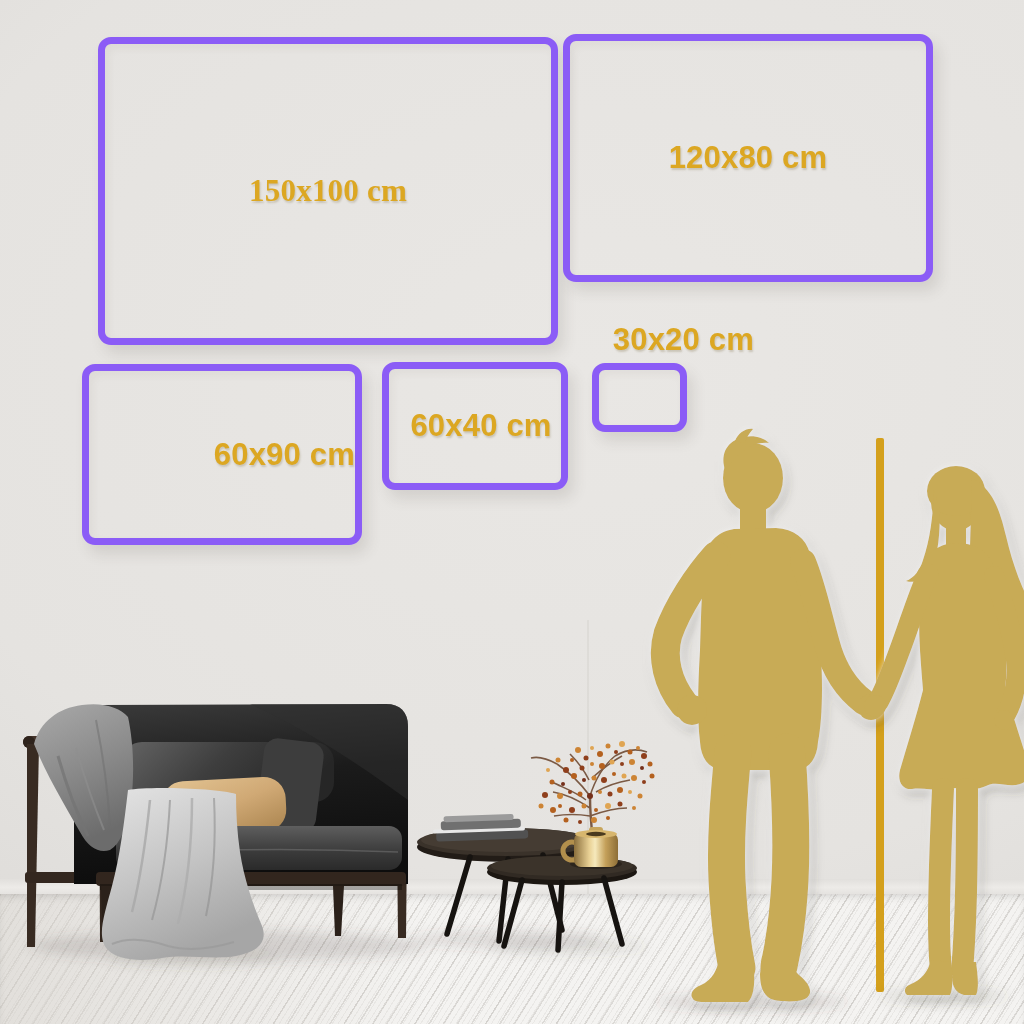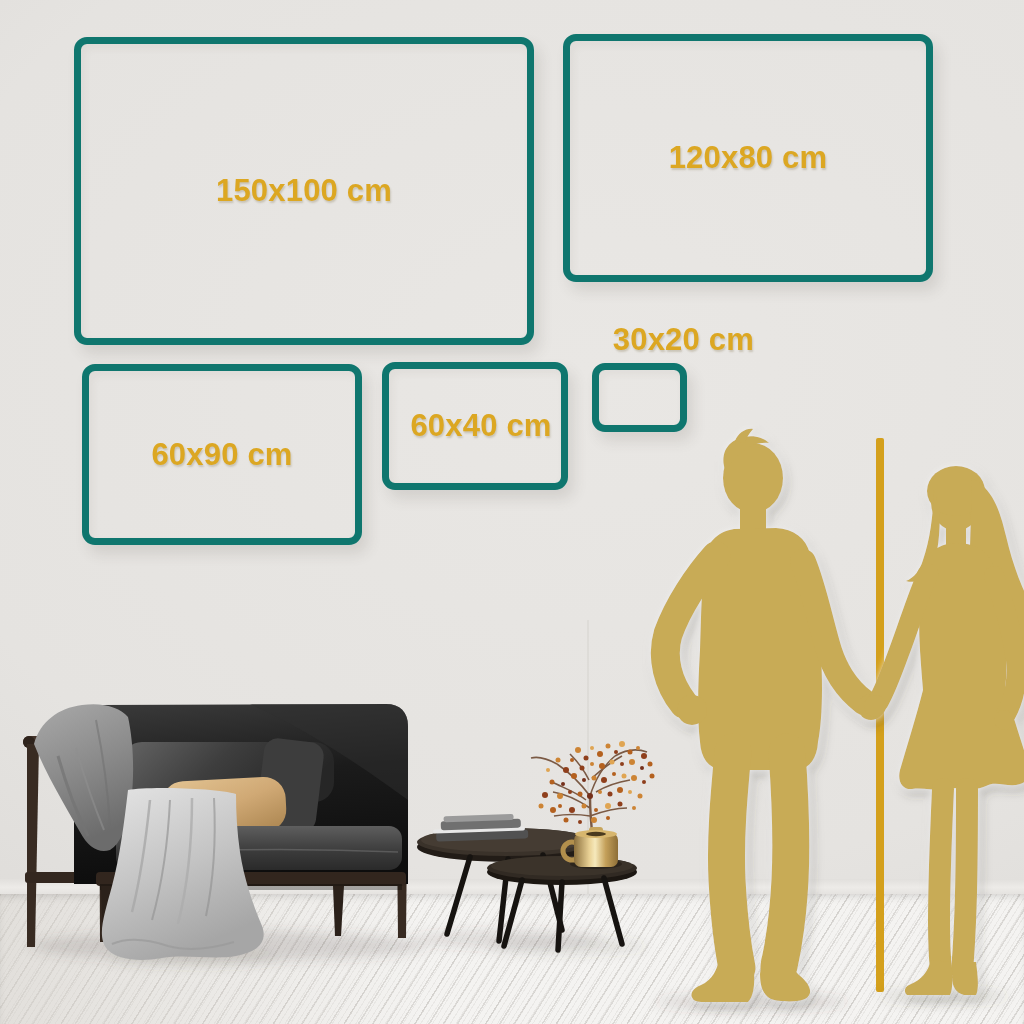--- a/index.html
+++ b/index.html
@@ -25,31 +25,31 @@
       repeating-linear-gradient(122deg, rgba(126,120,112,0.09) 0 1px, rgba(0,0,0,0) 1px 5px),
       #f4f3f1;
     box-shadow:inset 0 5px 9px -4px rgba(60,55,48,0.22);
   }
   .wall-seam{
     position:absolute;left:587px;top:620px;width:2px;height:274px;
     background:rgba(60,55,48,0.05);
   }
   .frame{
     position:absolute;box-sizing:border-box;
-    border:7px solid #0f766e;border-radius:13px;
+    border:7px solid #8b5cf6;border-radius:13px;
     display:flex;align-items:center;justify-content:center;
     box-shadow:6px 9px 14px rgba(80,72,58,0.13), inset 3px 4px 9px rgba(80,72,58,0.06);
   }
   .size-label{
     color:#dca722;font-weight:700;font-size:31px;letter-spacing:0.2px;
     white-space:nowrap;text-shadow:1px 2px 2px rgba(95,78,28,0.22);
   }
-  .f-150{left:74px;top:37px;width:460px;height:308px;}
+  .f-150{left:98px;top:37px;width:460px;height:308px;font-family:Liberation Serif, serif;}
   .f-120{left:563px;top:34px;width:370px;height:248px;}
-  .f-6090{left:82px;top:364px;width:280px;height:181px;}
+  .f-6090{left:82px;top:364px;width:280px;height:181px;justify-content:flex-end;}
   .f-6040{left:382px;top:362px;width:186px;height:128px;padding-left:12px;}
   .f-3020{left:592px;top:363px;width:95px;height:69px;}
   .label-3020{position:absolute;left:574px;top:322px;width:180px;text-align:right;}
   .label-height{position:absolute;left:788px;top:400px;width:178px;text-align:center;}
   .scene{position:absolute;left:0;top:0;pointer-events:none;}
 </style>
 </head>
 <body>
 
 <div class="stage">

